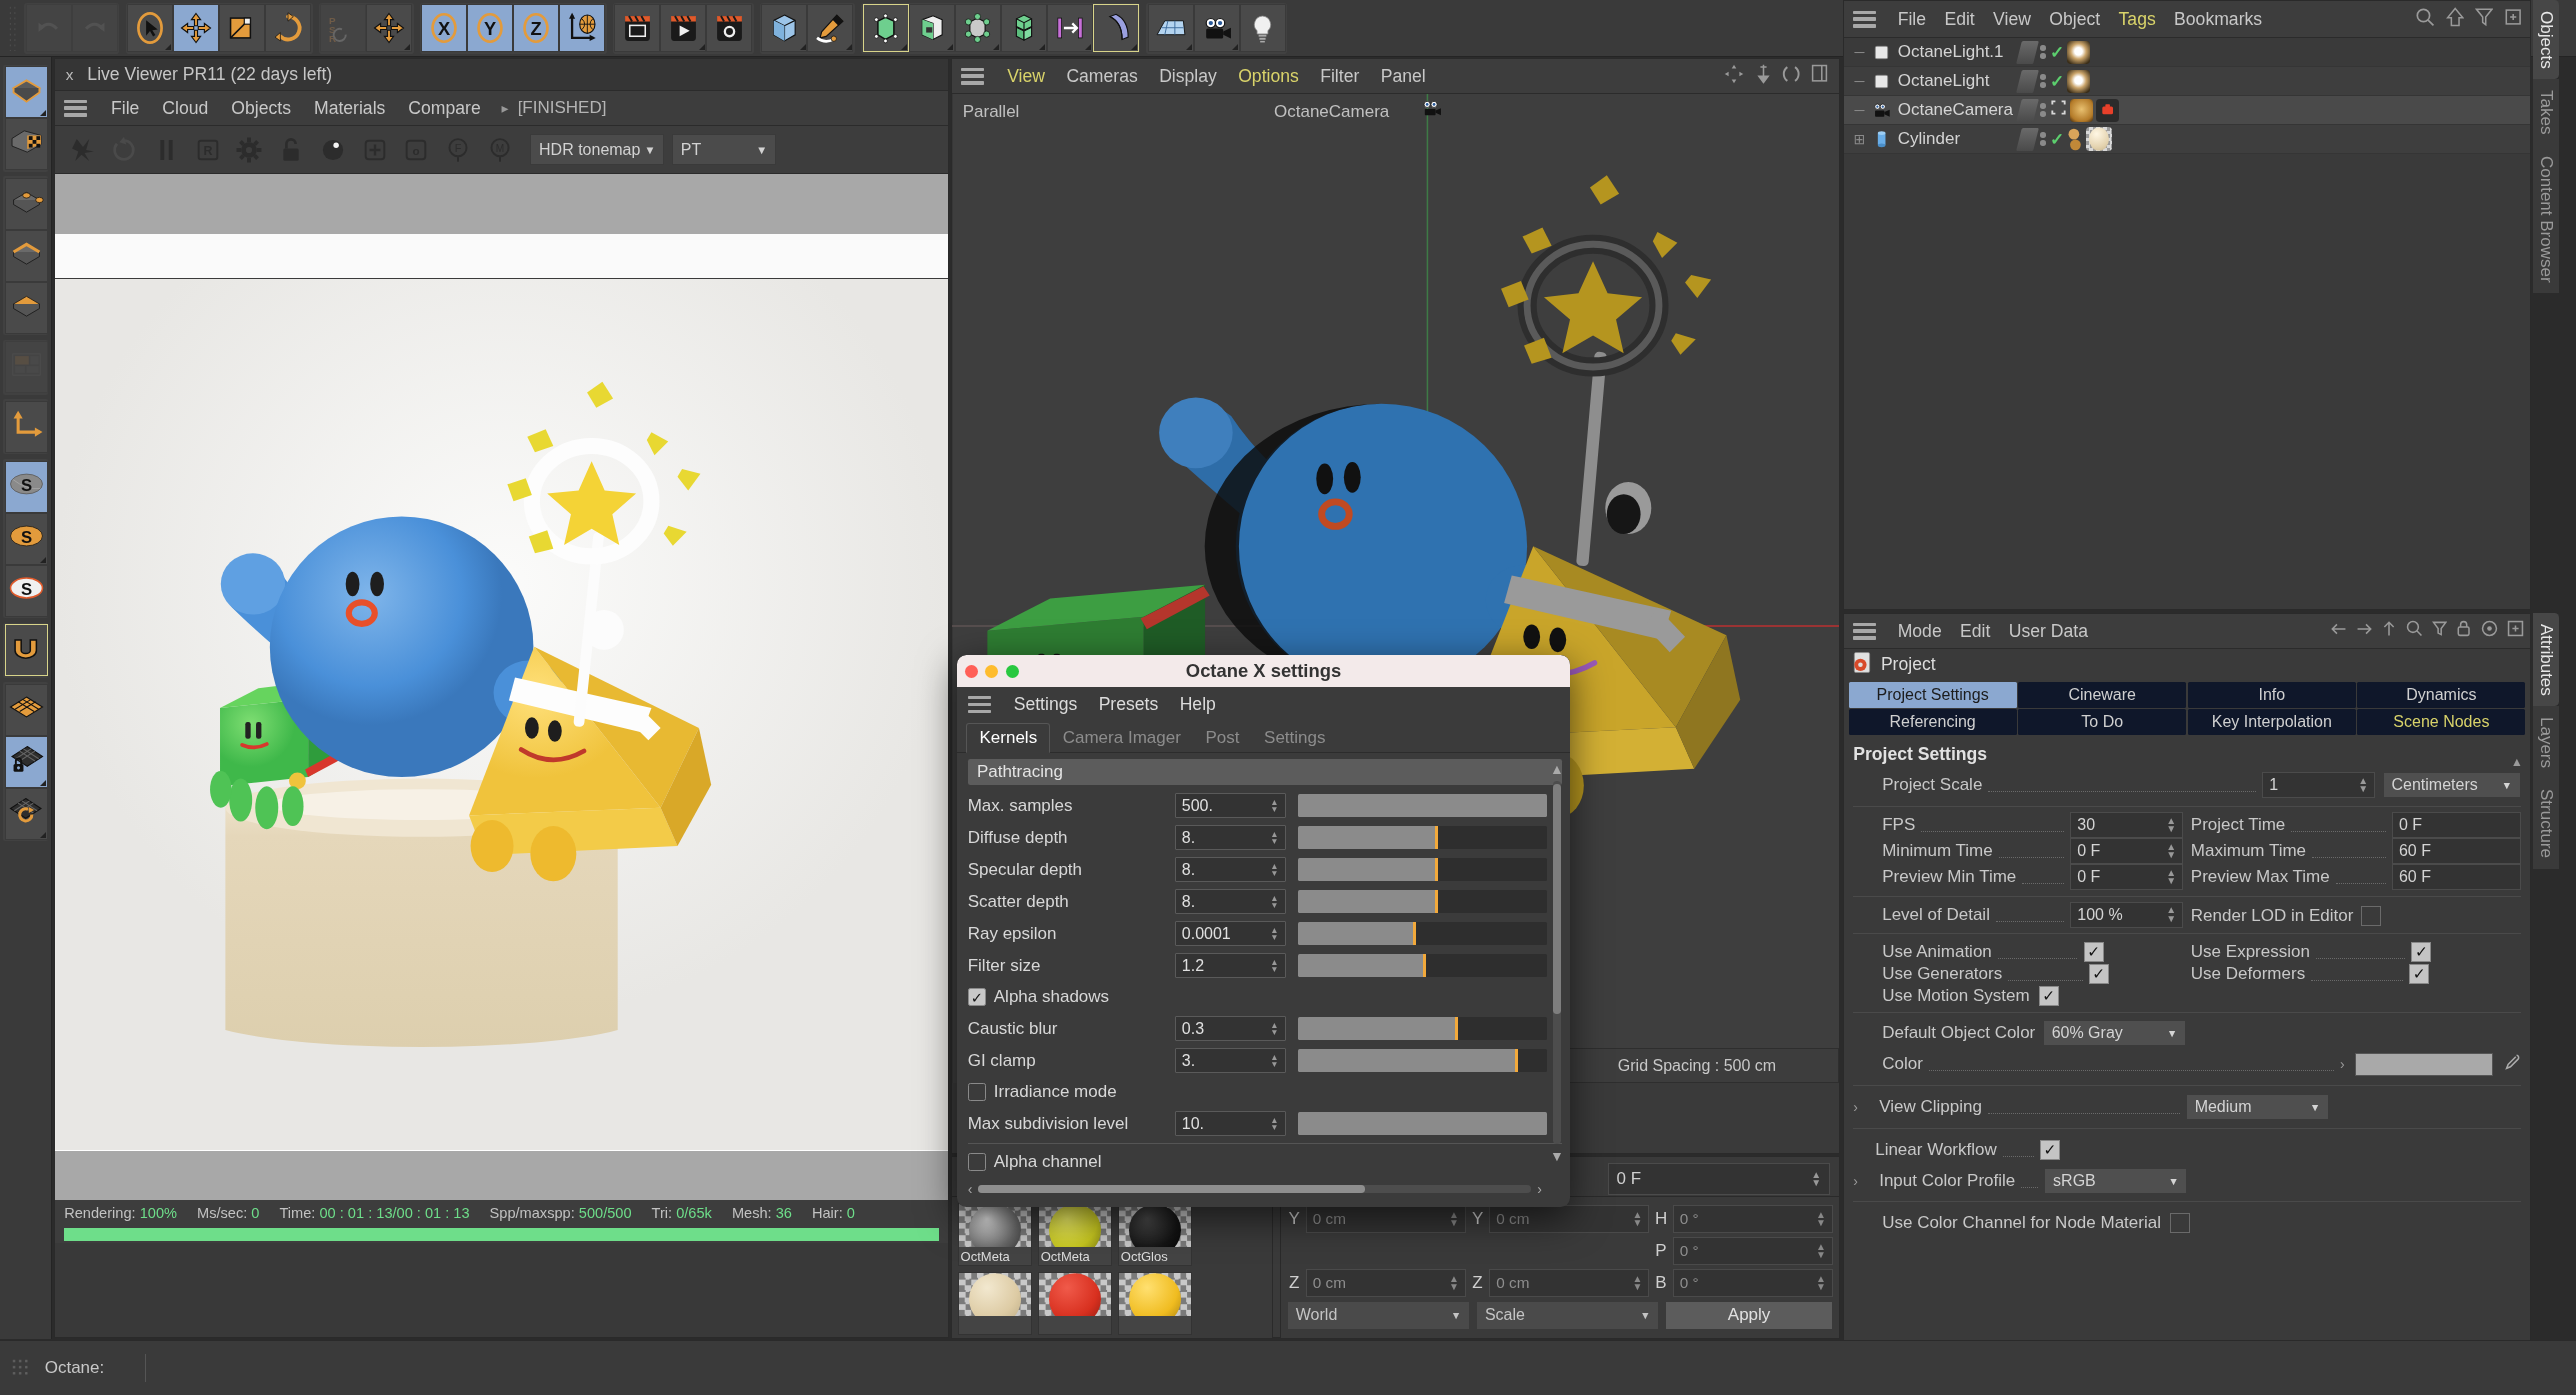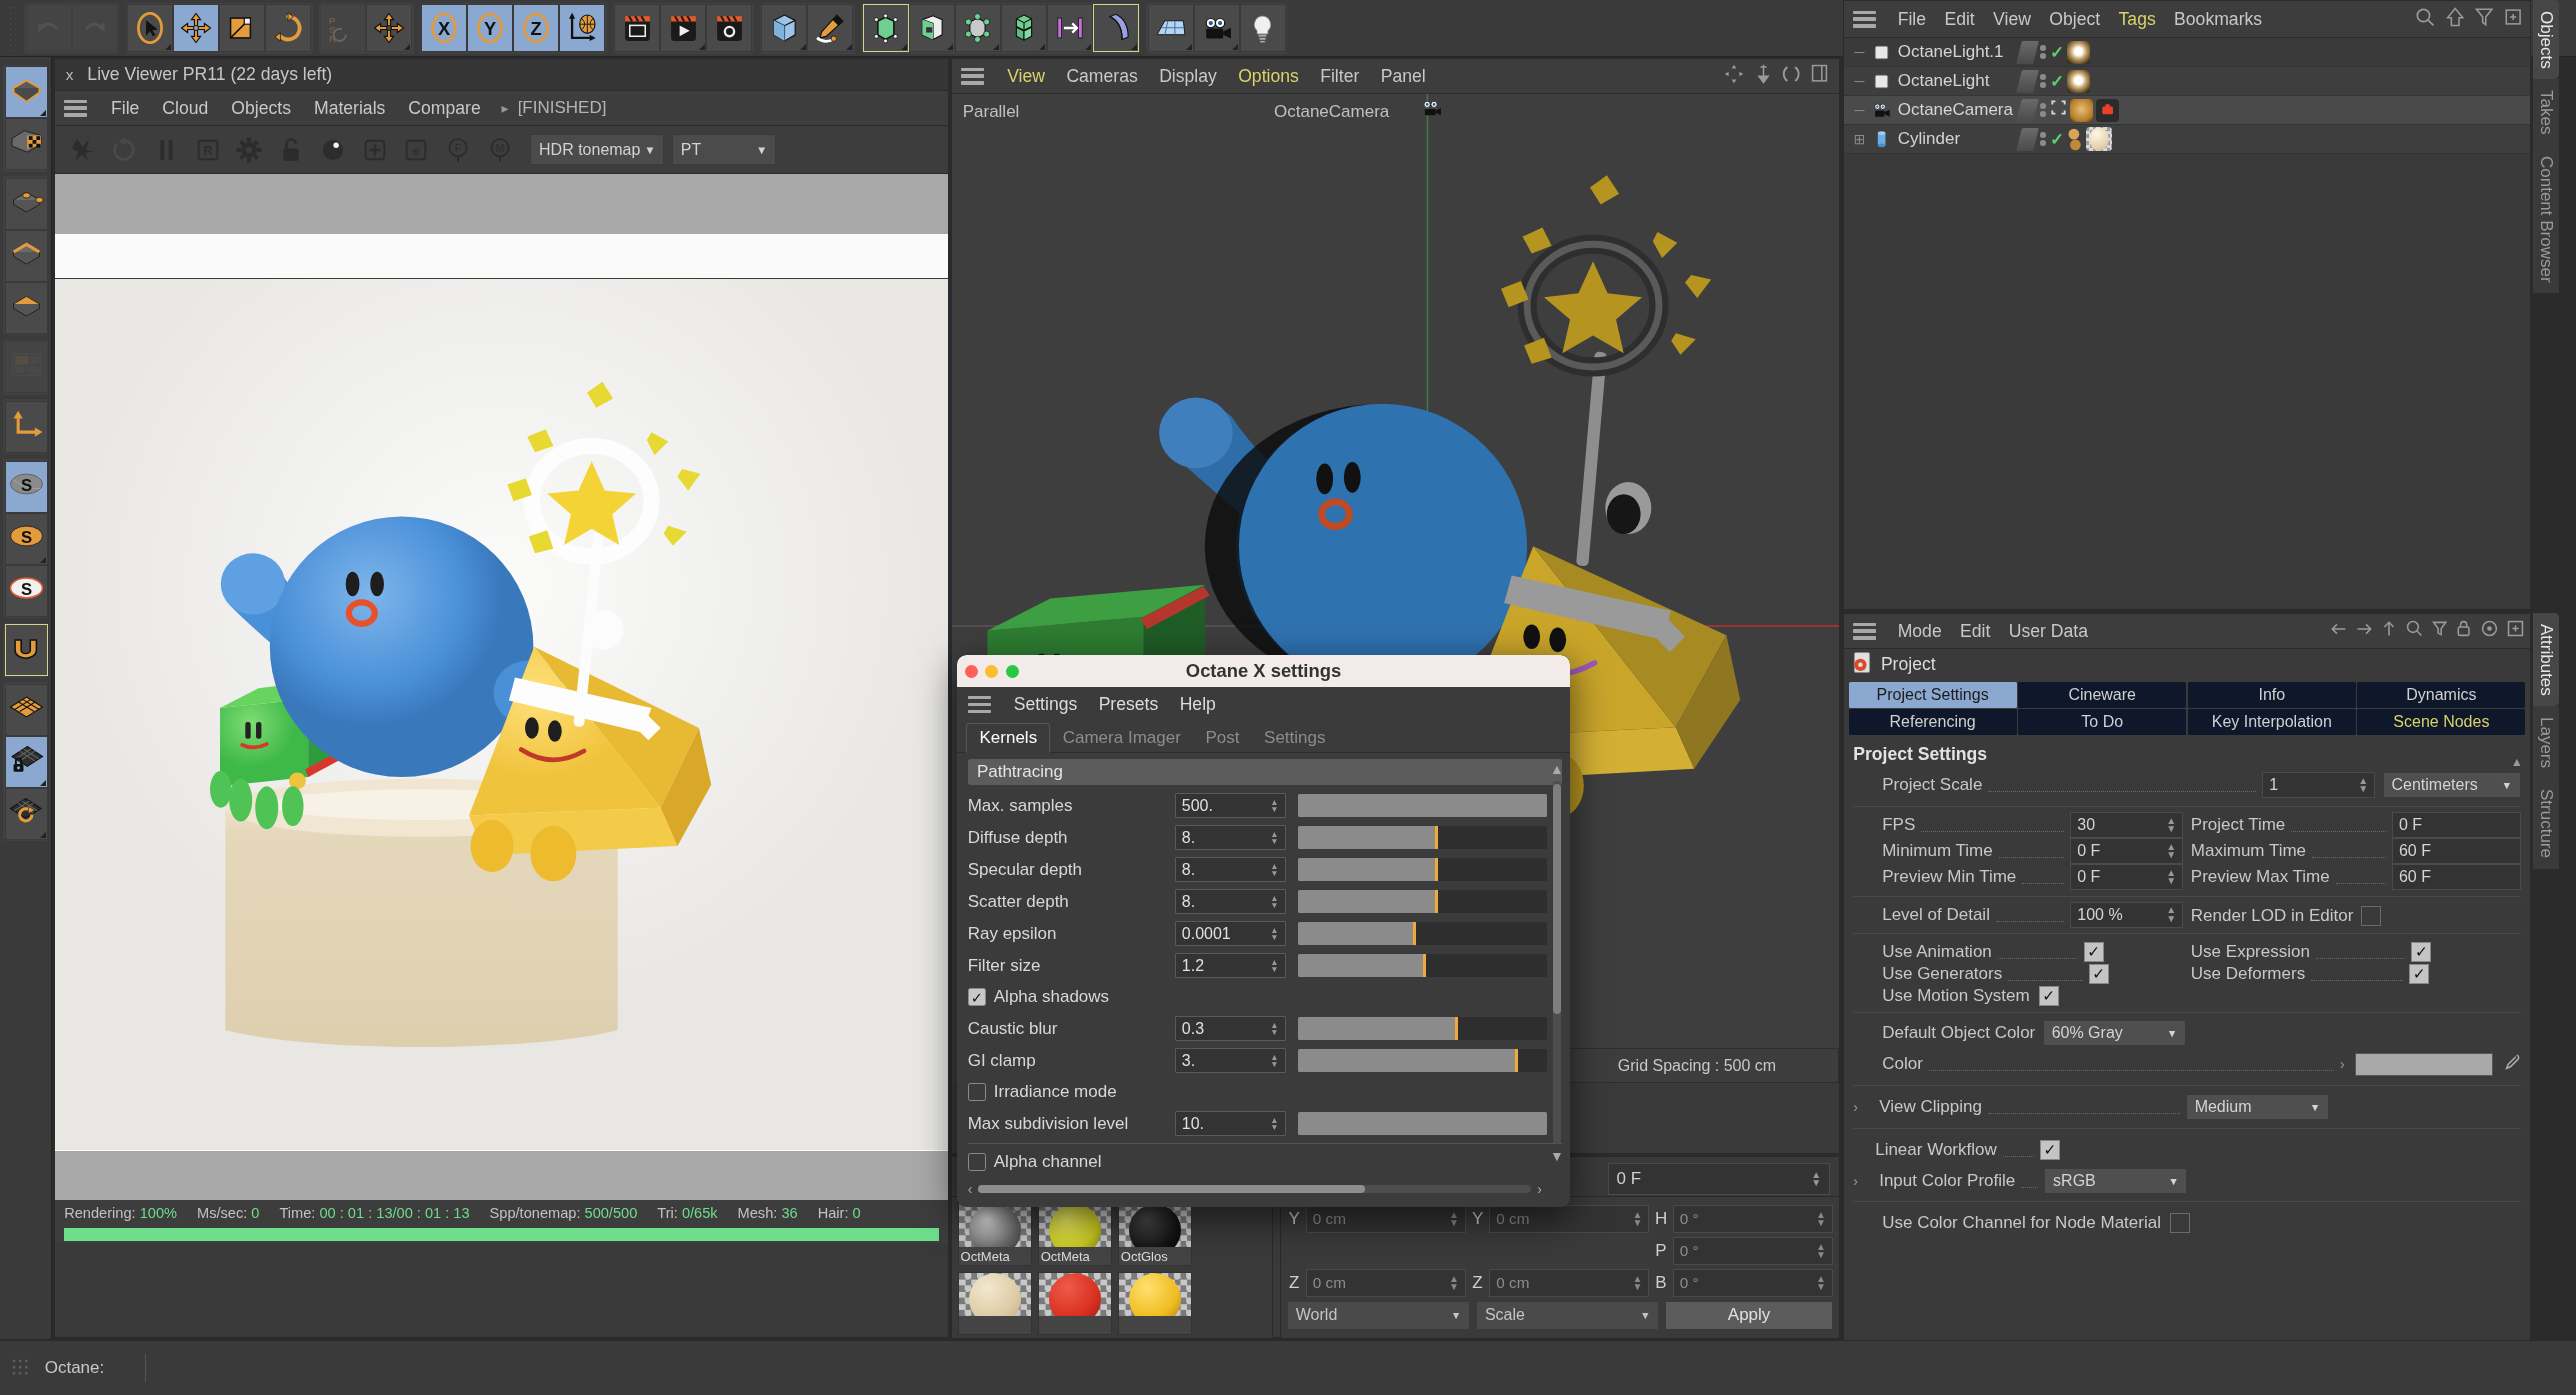--- a/index.html
+++ b/index.html
@@ -73,21 +73,21 @@
   #lv-progbar { height:12.3px; background:#6ede8a; width:100%; }
 
   
   #viewport { left:951px; top:58px; width:889px; height:1096px; background:#3a3a3a;
      border:0.8px solid #2a2a2a; }
   #vp-menubar { height:35px; background:#3d3d3d; display:flex; align-items:center;
      padding-left:9.2px; border-bottom:0.8px solid #2b2b2b; position:relative; }
   .vp-menu { padding:3.1px 10.7px; font-size:17.6px; color:#c8c8c8; }
   .vp-menu.active { color:#d9d36a; }
   #vp-nav-icons { position:absolute; right:10.7px; display:flex; gap:10.7px; align-items:center; }
-  #vp-scene { position:relative; width:100%; height:989px; background:#1d4ed8; overflow:hidden;text-align:center; }
+  #vp-scene { position:relative; width:100%; height:989px; background:#000000; overflow:hidden;text-align:center; }
   #vp-label-l { position:absolute; left:10.7px; top:7.7px; font-size:17px; color:#c0c0c0; z-index:6;}
   #vp-label-c { position:absolute; left:322px; top:7.7px; font-size:17px; color:#c0c0c0; z-index:6;}
   #vp-grid-spacing { position:absolute; right:0px; bottom:0px; width:284px; height:35px;
      background:#3d3d3d; display:flex; align-items:center; justify-content:center;
      font-size:16px; color:#c8c8c8; z-index:7; border:0.8px solid #2e2e2e; }
 
   
   #timeline { left:951px; top:1156px; width:889px; height:182px; background:#3a3a3a;
      border:0.8px solid #2a2a2a; }
   #tl-row { height:44px; position:relative; border-bottom:0.8px solid #2e2e2e; }
@@ -924,21 +924,21 @@
     <div id="lv-botband"></div>
   </div>
 
   <div id="lv-status">
     <span class="st-item"><span>Rendering:</span>
       <span class="st-val">100%</span></span>
     <span class="st-item"><span>Ms/sec:</span>
       <span class="st-val">0</span></span>
     <span class="st-item"><span>Time:</span>
       <span class="st-val">00 : 01 : 13/00 : 01 : 13</span></span>
-    <span class="st-item"><span>Spp/tonemap:</span>
+    <span class="st-item"><span>Spp/maxspp:</span>
       <span class="st-val">500/500</span></span>
     <span class="st-item"><span>Tri:</span>
       <span class="st-val">0/65k</span></span>
     <span class="st-item"><span>Mesh:</span>
       <span class="st-val">36</span></span>
     <span class="st-item"><span>Hair:</span>
       <span class="st-val">0</span></span>
   </div>
   <div id="lv-progress">
     <div id="lv-progbar"></div>

